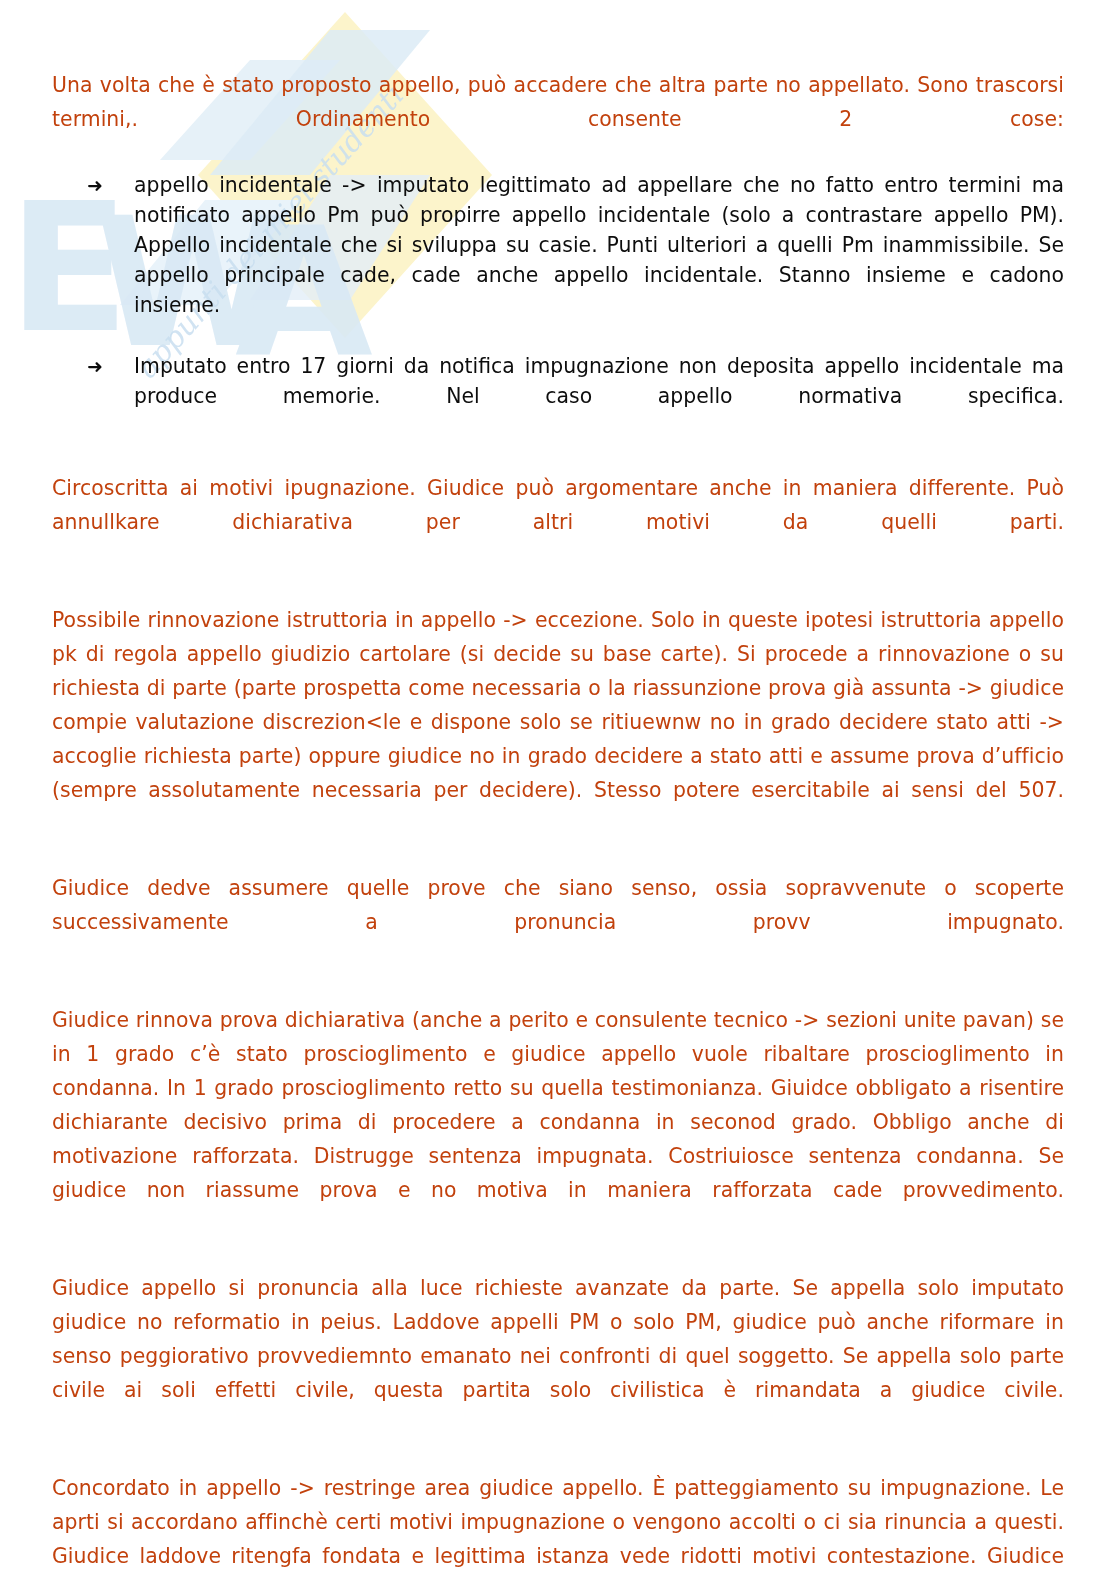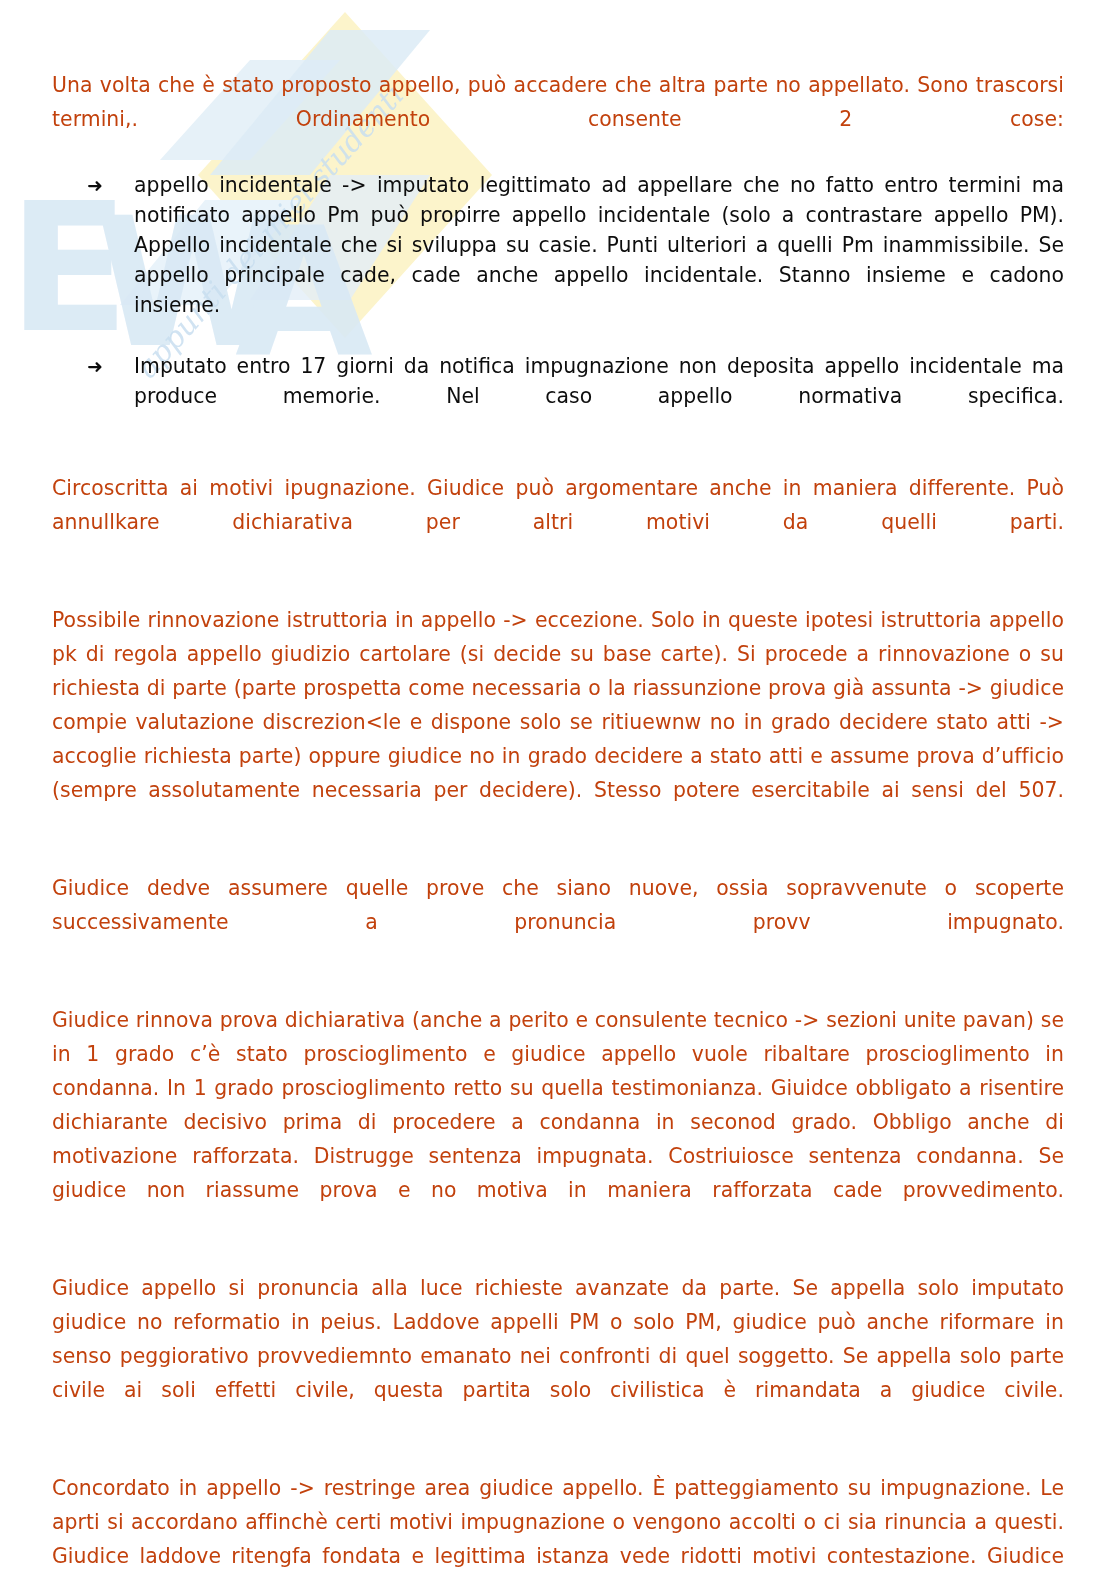--- a/index.html
+++ b/index.html
@@ -145,21 +145,21 @@
     <div class="gap"></div>
 
     <p class="para">Circoscritta ai motivi ipugnazione. Giudice può argomentare anche in maniera differente. Può annullkare dichiarativa per altri motivi da quelli parti.</p>
 
     <div class="gap"></div>
 
     <p class="para">Possibile rinnovazione istruttoria in appello -&gt; eccezione. Solo in queste ipotesi istruttoria appello pk di regola appello giudizio cartolare (si decide su base carte). Si procede a rinnovazione o su richiesta di parte (parte prospetta come necessaria o la riassunzione prova già assunta -&gt; giudice compie valutazione discrezion&lt;le e dispone solo se ritiuewnw no in grado decidere stato atti -&gt; accoglie richiesta parte) oppure giudice no in grado decidere a stato atti e assume prova d’ufficio (sempre assolutamente necessaria per decidere). Stesso potere esercitabile ai sensi del 507.</p>
 
     <div class="gap"></div>
 
-    <p class="para">Giudice dedve assumere quelle prove che siano nuove, ossia sopravvenute o scoperte successivamente a pronuncia provv impugnato.</p>
+    <p class="para">Giudice dedve assumere quelle prove che siano senso, ossia sopravvenute o scoperte successivamente a pronuncia provv impugnato.</p>
 
     <div class="gap"></div>
 
     <p class="para">Giudice rinnova prova dichiarativa (anche a perito e consulente tecnico -&gt; sezioni unite pavan) se in 1 grado c’è stato proscioglimento e giudice appello vuole ribaltare proscioglimento in condanna. In 1 grado proscioglimento retto su quella testimonianza. Giuidce obbligato a risentire dichiarante decisivo prima di procedere a condanna in seconod grado. Obbligo anche di motivazione rafforzata. Distrugge sentenza impugnata. Costriuiosce sentenza condanna. Se giudice non riassume prova e no motiva in maniera rafforzata cade provvedimento.</p>
 
     <div class="gap"></div>
 
     <p class="para">Giudice appello si pronuncia alla luce richieste avanzate da parte. Se appella solo imputato giudice no reformatio in peius. Laddove appelli PM o solo PM, giudice può anche riformare in senso peggiorativo provvediemnto emanato nei confronti di quel soggetto. Se appella solo parte civile ai soli effetti civile, questa partita solo civilistica è rimandata a giudice civile.</p>
 
     <div class="gap"></div>

